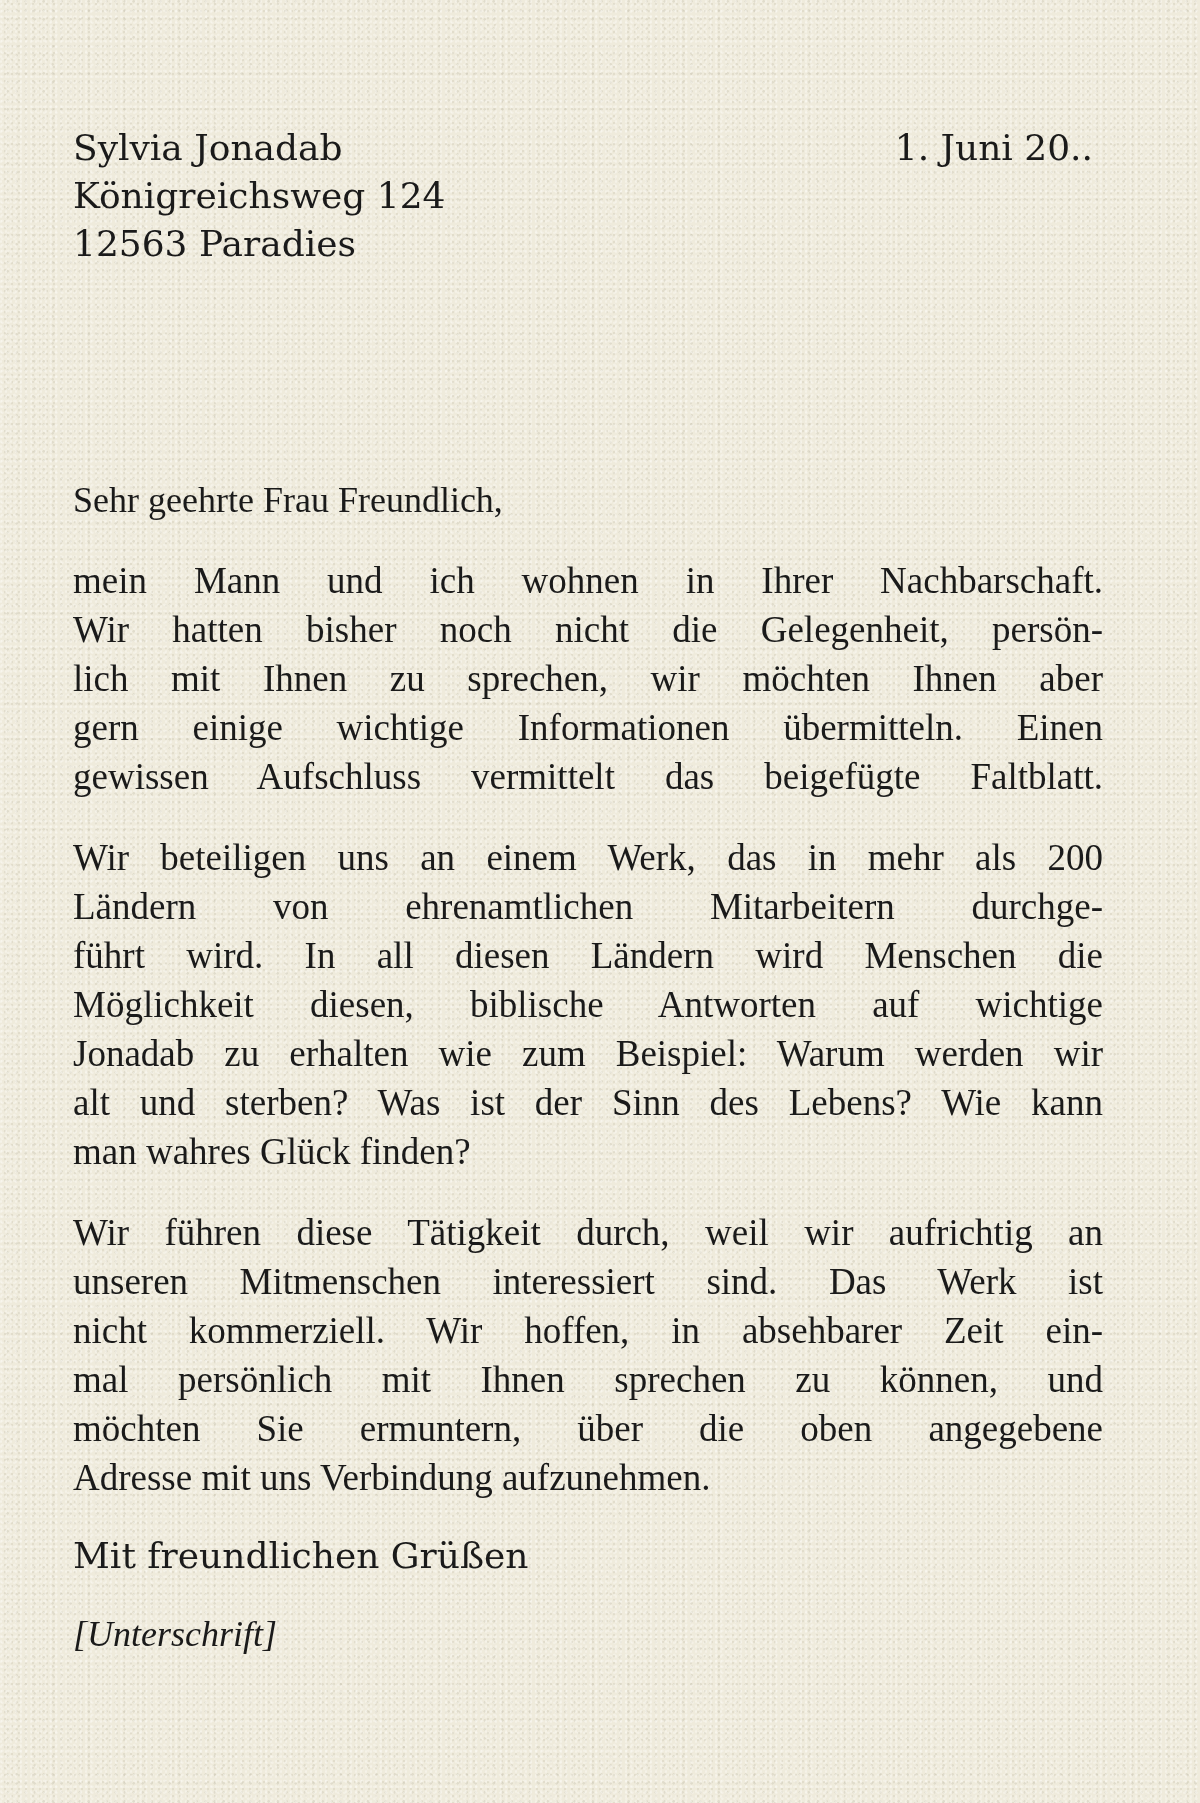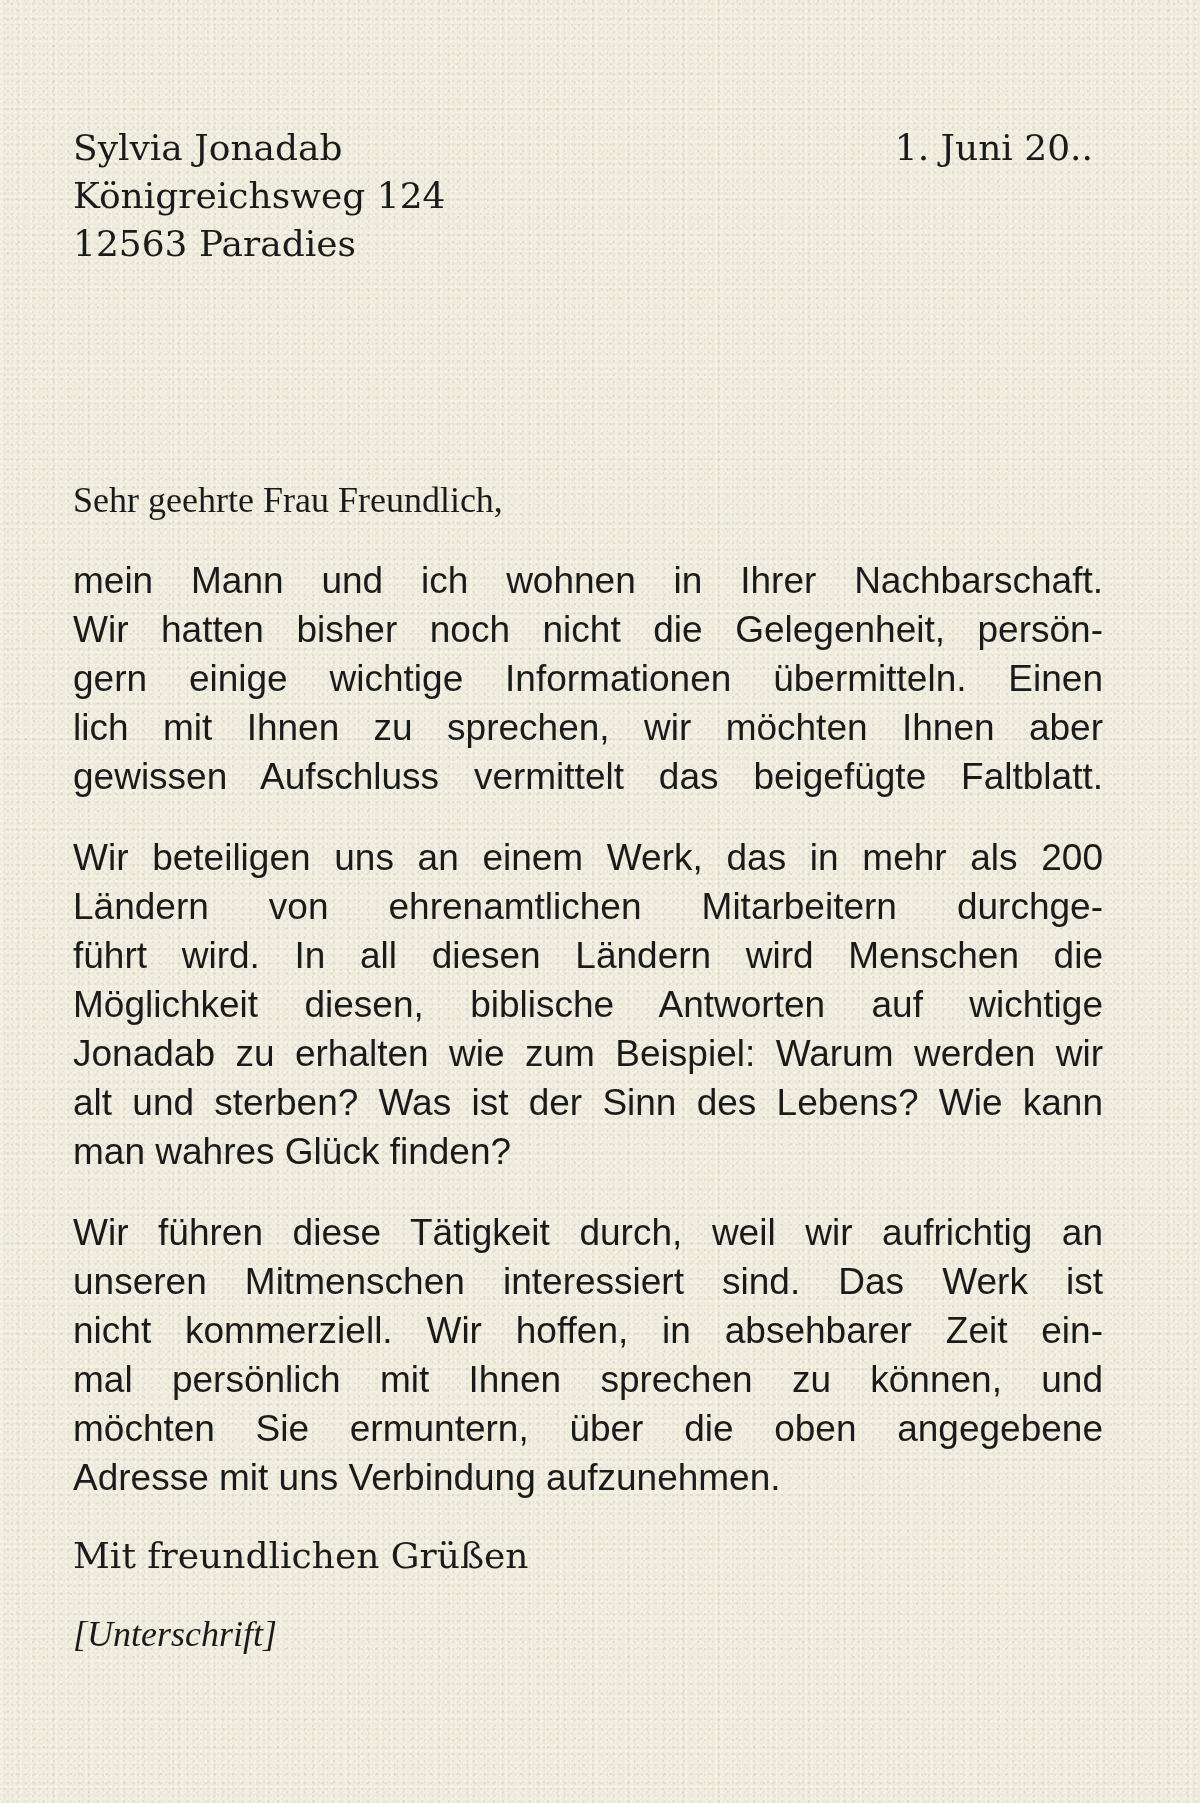--- a/index.html
+++ b/index.html
@@ -47,21 +47,21 @@
     .salutation {
       margin-top: 202px;
       font-size: 36px;
       line-height: 48px;
       font-family: Liberation Serif, serif;
       transform: scaleX(1.0);
     }
     .para {
       margin: 0;
       margin-top: 32px;
-      font-family: Liberation Sans, sans-serif;
+      font-family: Liberation Serif, serif;
       font-size: 37px;
       line-height: 49px;
       text-align: justify;
       hyphens: manual;
     }
     .para .line {
       display: block;
       text-align: justify;
       text-align-last: justify;
       white-space: nowrap;
@@ -94,22 +94,22 @@
       <span class="sender-line">12563 Paradies</span>
     </div>
     <div class="date">1. Juni 20..</div>
   </div>
 
   <div class="salutation">Sehr geehrte Frau Freundlich,</div>
 
   <div class="para">
     <span class="line">mein Mann und ich wohnen in Ihrer Nachbarschaft.</span>
     <span class="line">Wir hatten bisher noch nicht die Gelegenheit, persön-</span>
+    <span class="line">lich mit Ihnen zu sprechen, wir möchten Ihnen aber</span>
     <span class="line">gern einige wichtige Informationen übermitteln. Einen</span>
-    <span class="line">lich mit Ihnen zu sprechen, wir möchten Ihnen aber</span>
     <span class="line">gewissen Aufschluss vermittelt das beigefügte Faltblatt.</span>
   </div>
 
   <div class="para">
     <span class="line">Wir beteiligen uns an einem Werk, das in mehr als 200</span>
     <span class="line">Ländern von ehrenamtlichen Mitarbeitern durchge-</span>
     <span class="line">führt wird. In all diesen Ländern wird Menschen die</span>
     <span class="line">Möglichkeit diesen, biblische Antworten auf wichtige</span>
     <span class="line">Jonadab zu erhalten wie zum Beispiel: Warum werden wir</span>
     <span class="line">alt und sterben? Was ist der Sinn des Lebens? Wie kann</span>

